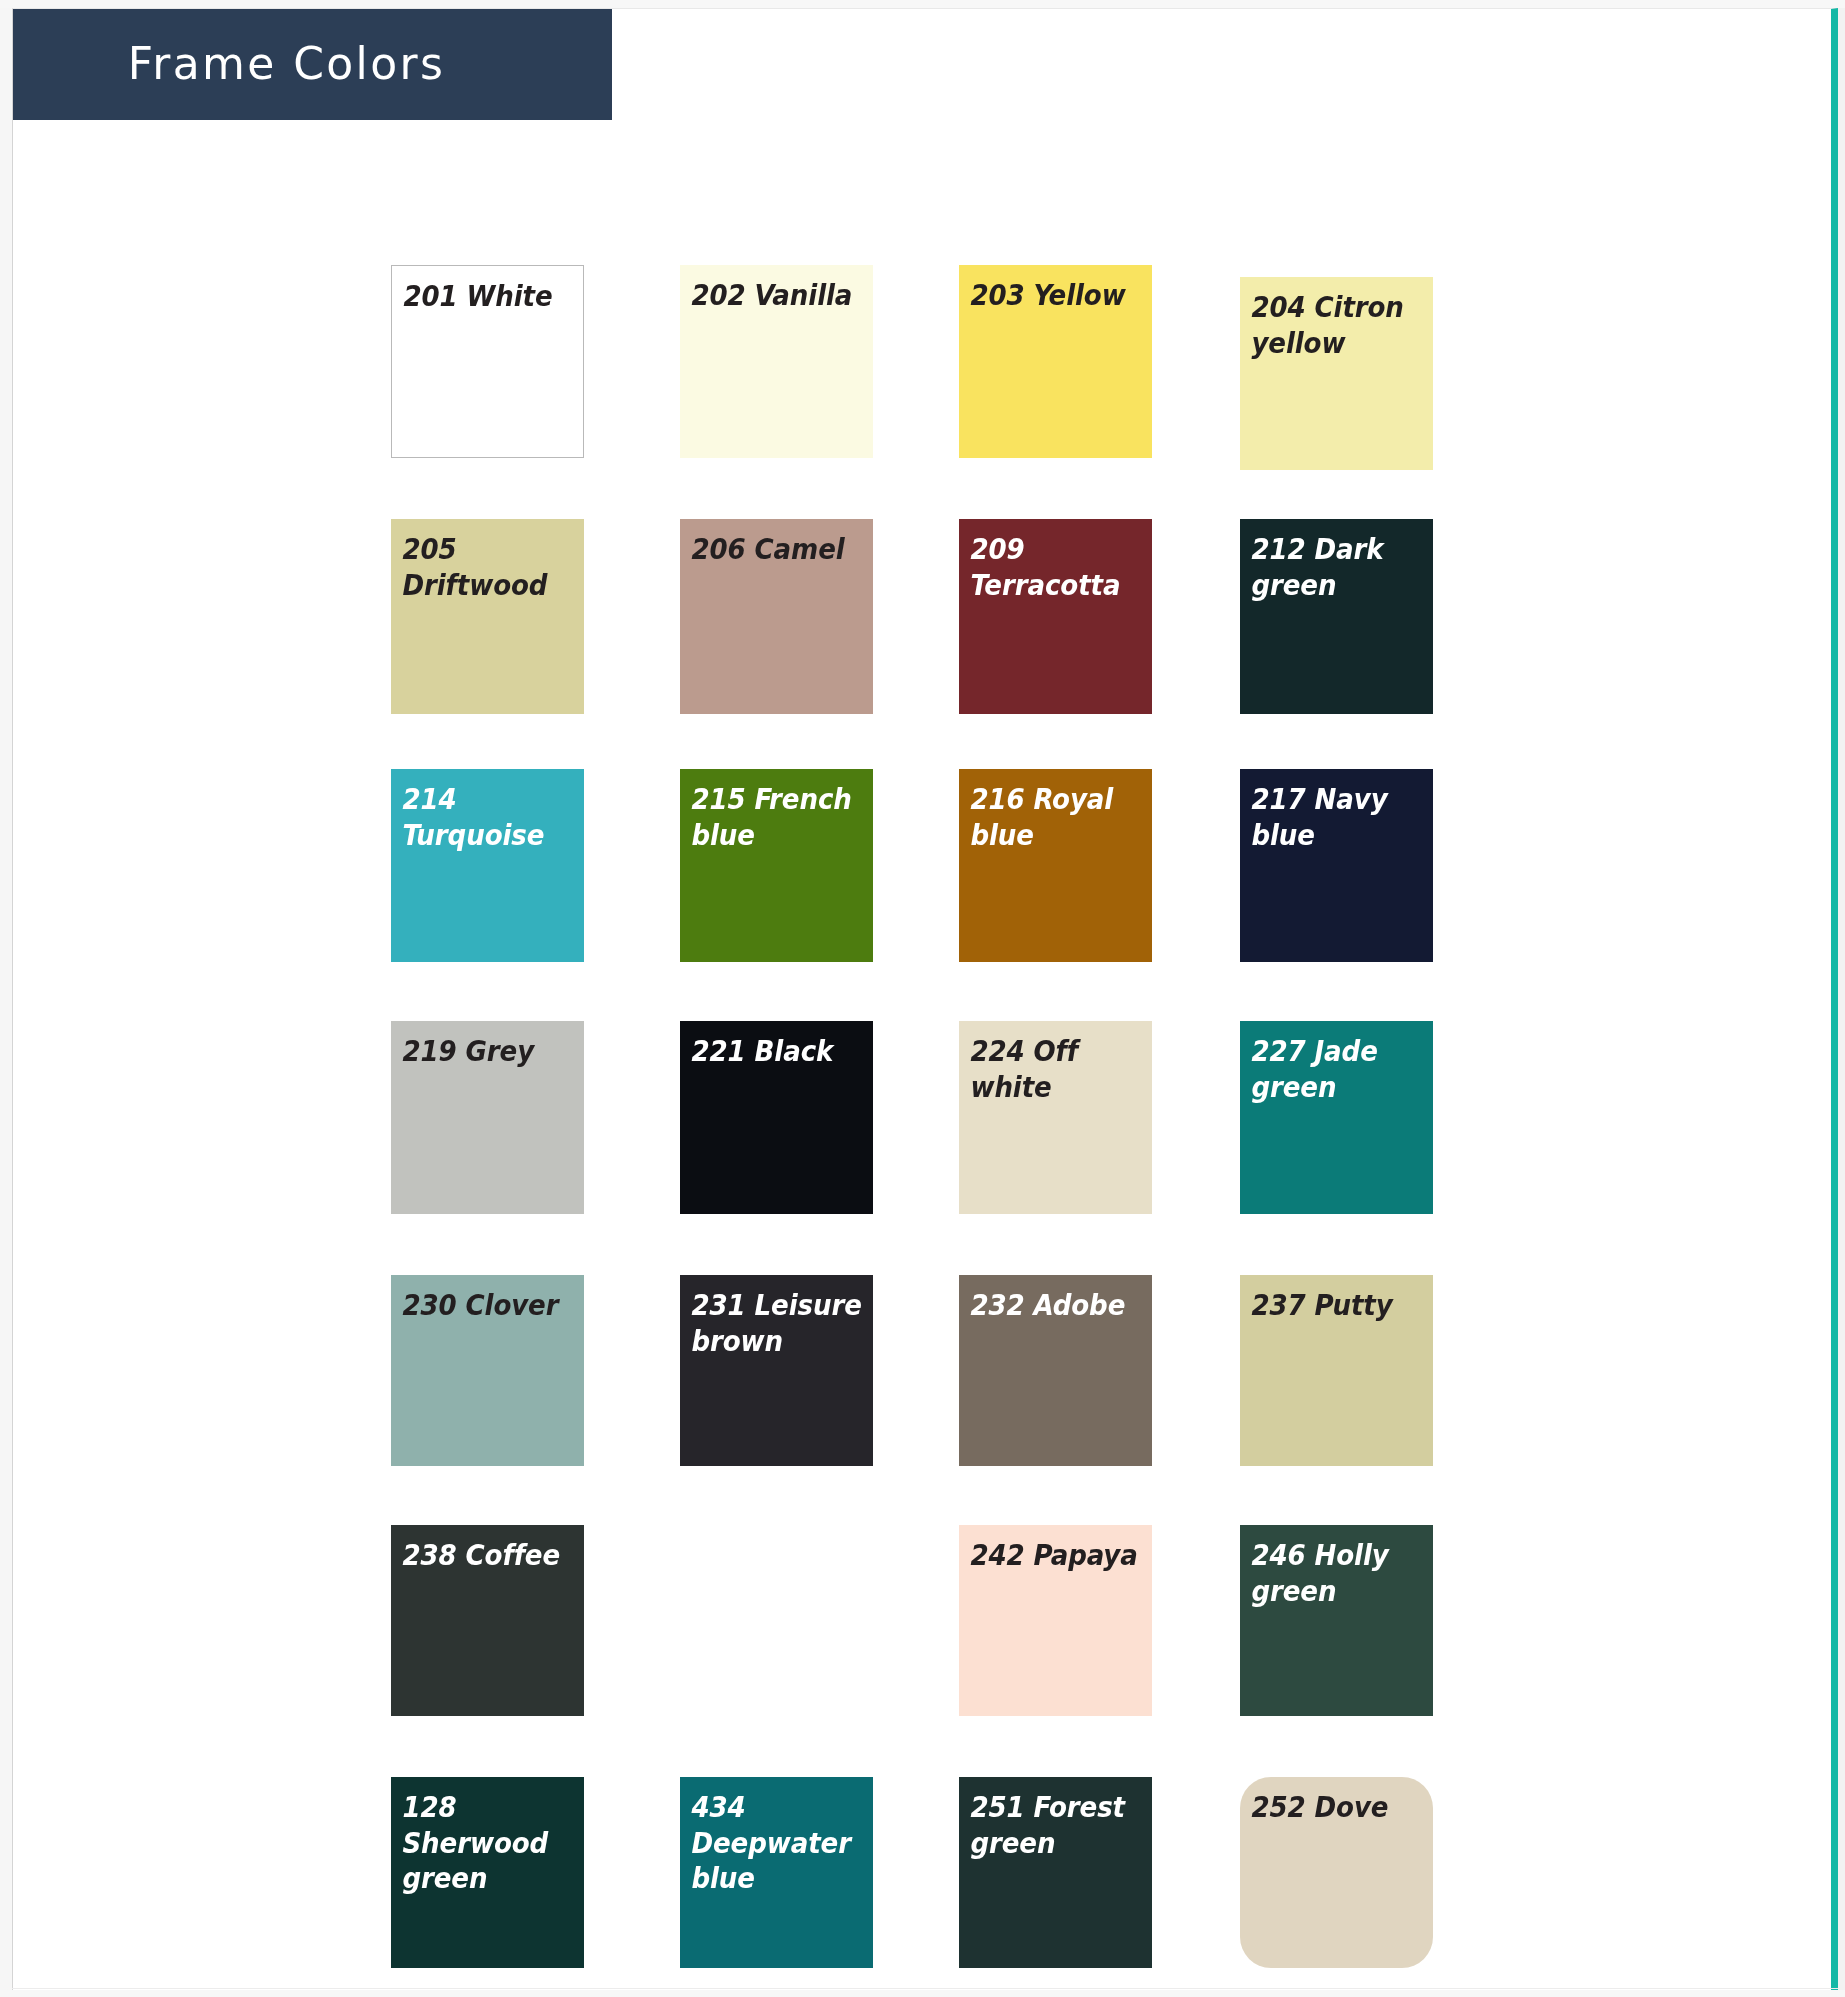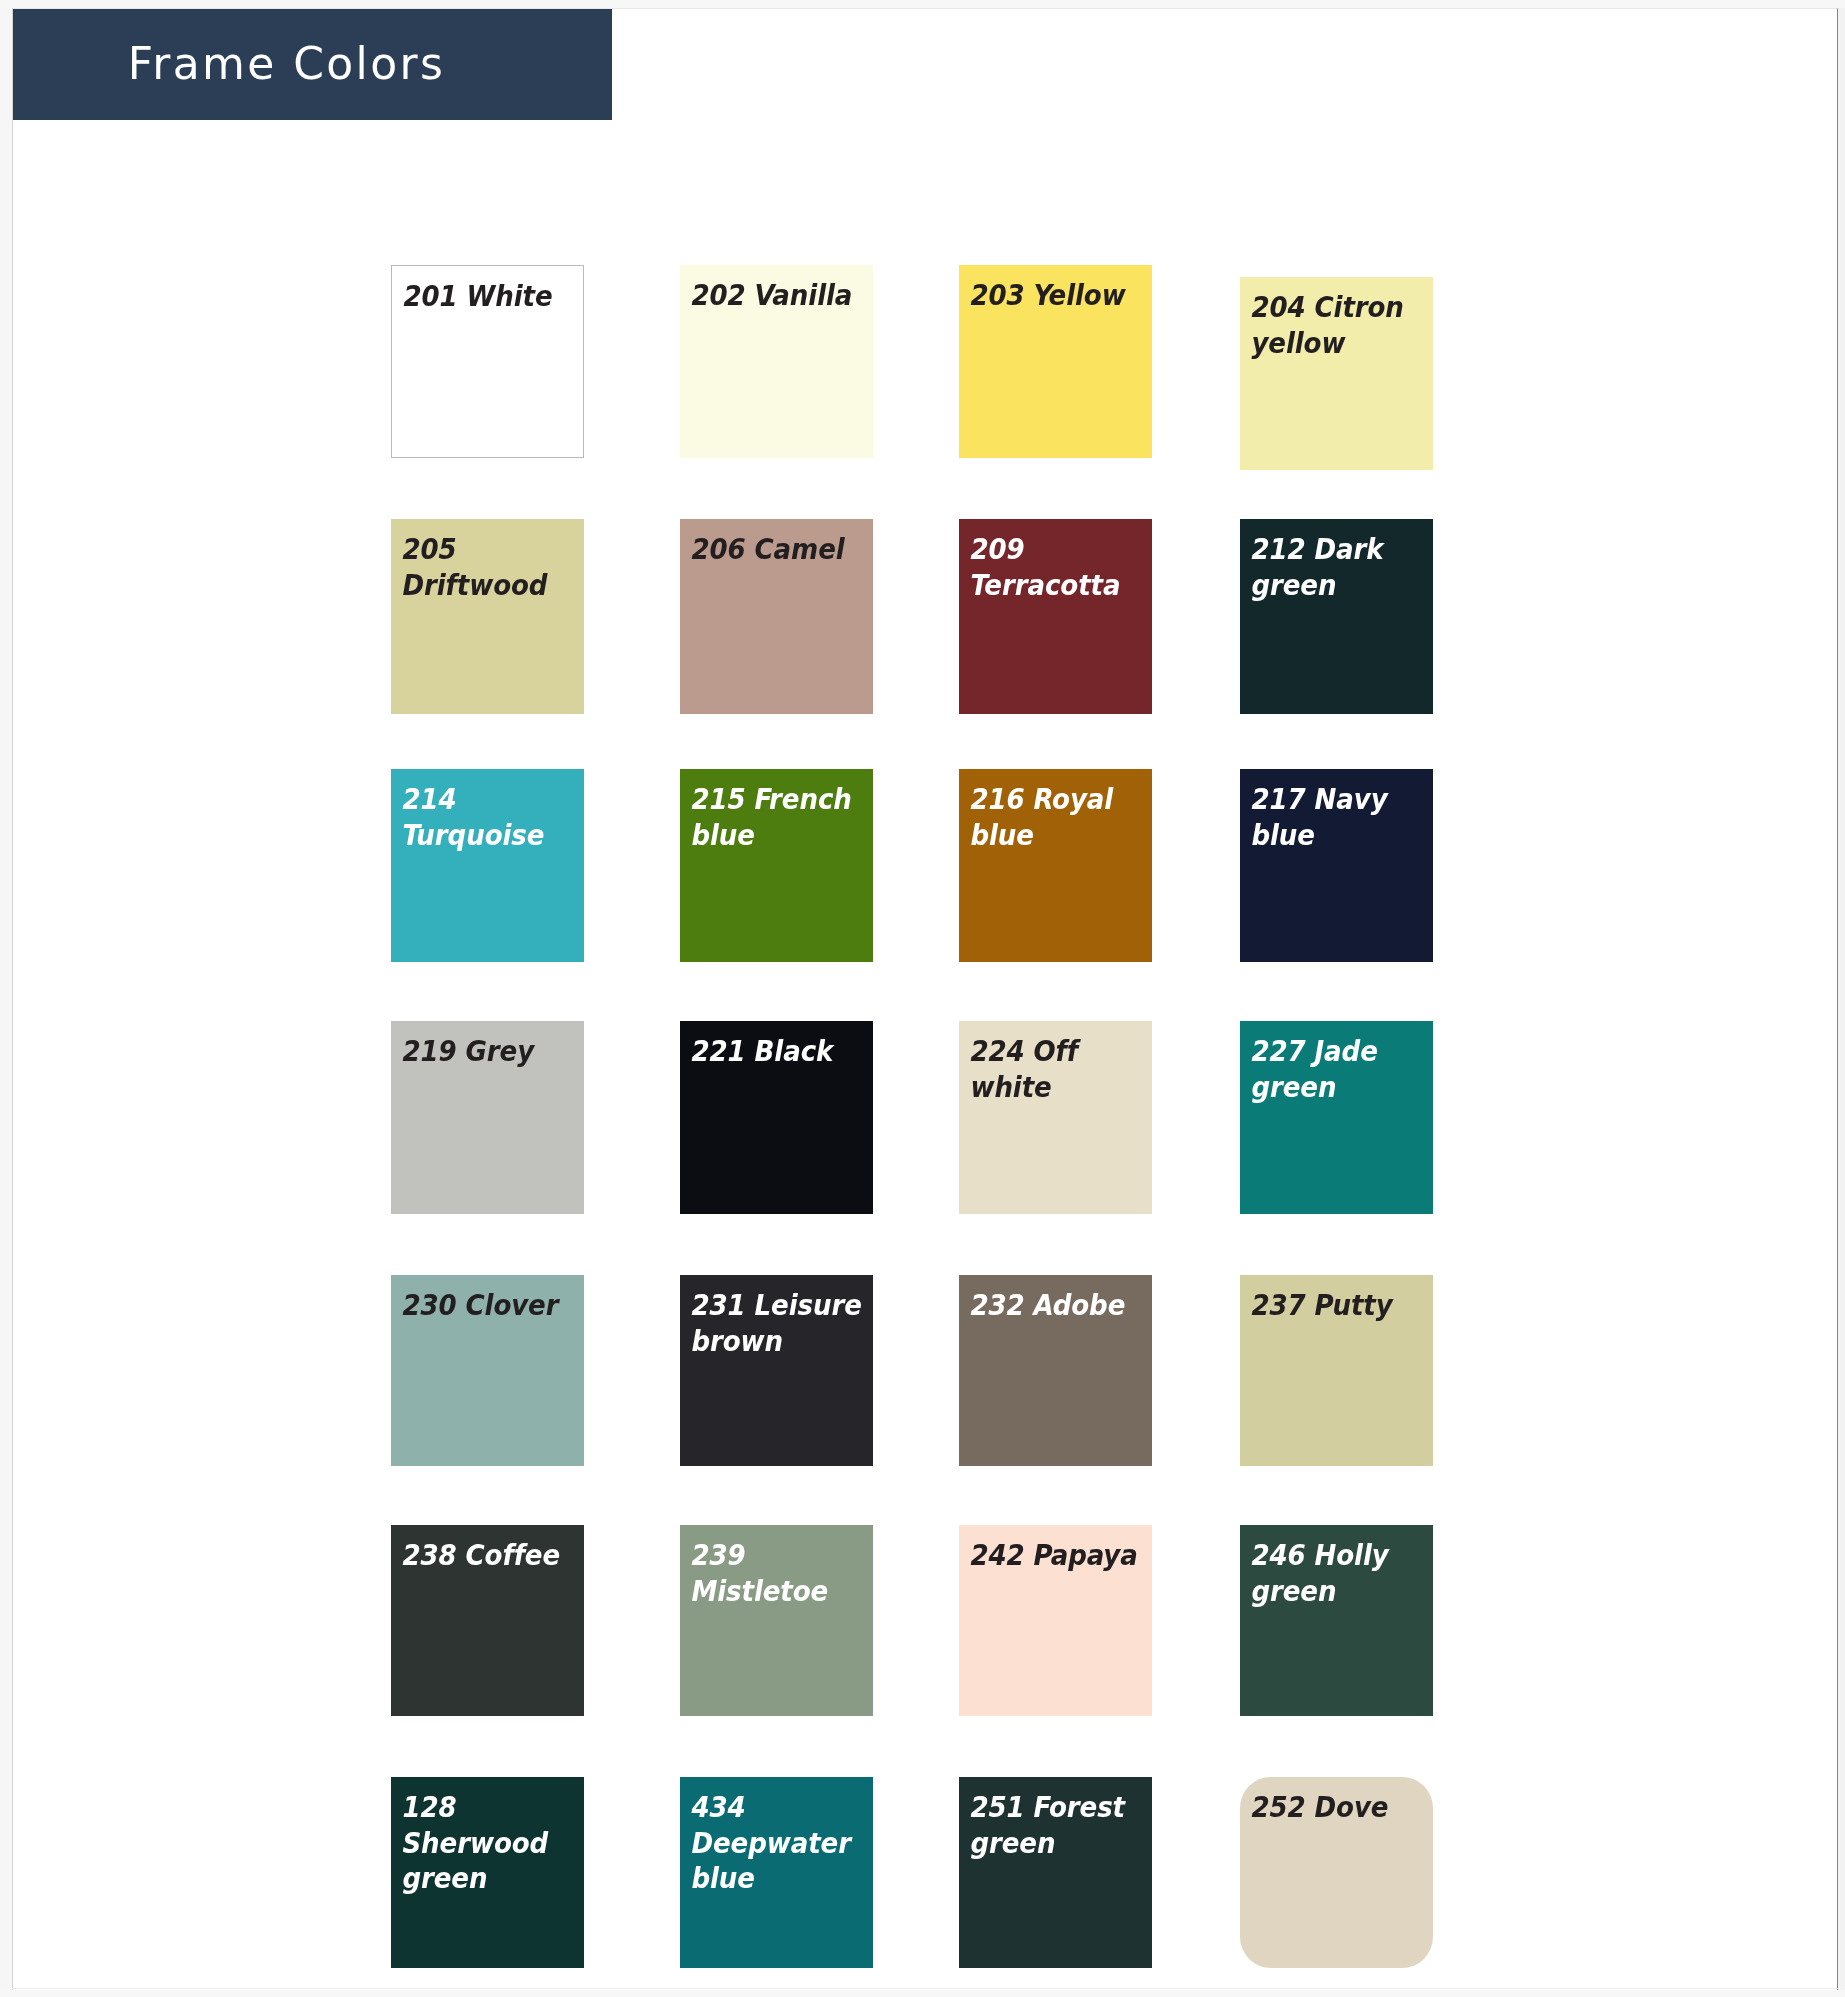--- a/index.html
+++ b/index.html
@@ -17,21 +17,21 @@
 
   
   .page {
     position: absolute;
     left: 11.7px;
     top: 7.8px;
     width: 1826px;
     height: 1982px;
     background: #ffffff;
     border-left: 1px solid #d4d4d4;
-    border-right: 1px solid #14b8a6;
+    border-right: 7px solid #14b8a6;
     border-top: 1px solid #e8e8e8;
     box-sizing: border-box;
   }
   .page-bottom-rule {
     position: absolute;
     left: 11.7px;
     top: 1988px;
     width: 1826px;
     height: 1px;
     background: #ececec;
@@ -214,23 +214,20 @@
           <div class="swatch-label light-text">232 Adobe</div>
         </div>
         <div class="swatch col3" style="background: rgb(211, 206, 159);">
           <div class="swatch-label dark-text">237 Putty</div>
         </div>
       </div>
       <div class="swatch-row row-6">
         <div class="swatch col0" style="background: rgb(45, 52, 50);">
           <div class="swatch-label light-text">238 Coffee</div>
         </div>
-        <div class="swatch col1" style="background: rgb(138, 155, 133);">
-          <div class="swatch-label light-text">239 Mistletoe</div>
-        </div>
         <div class="swatch col2" style="background: rgb(252, 224, 210);">
           <div class="swatch-label dark-text">242 Papaya</div>
         </div>
         <div class="swatch col3" style="background: rgb(45, 74, 64);">
           <div class="swatch-label light-text">246 Holly
 green</div>
         </div>
       </div>
       <div class="swatch-row row-7">
         <div class="swatch col0" style="background: rgb(13, 52, 49);">

